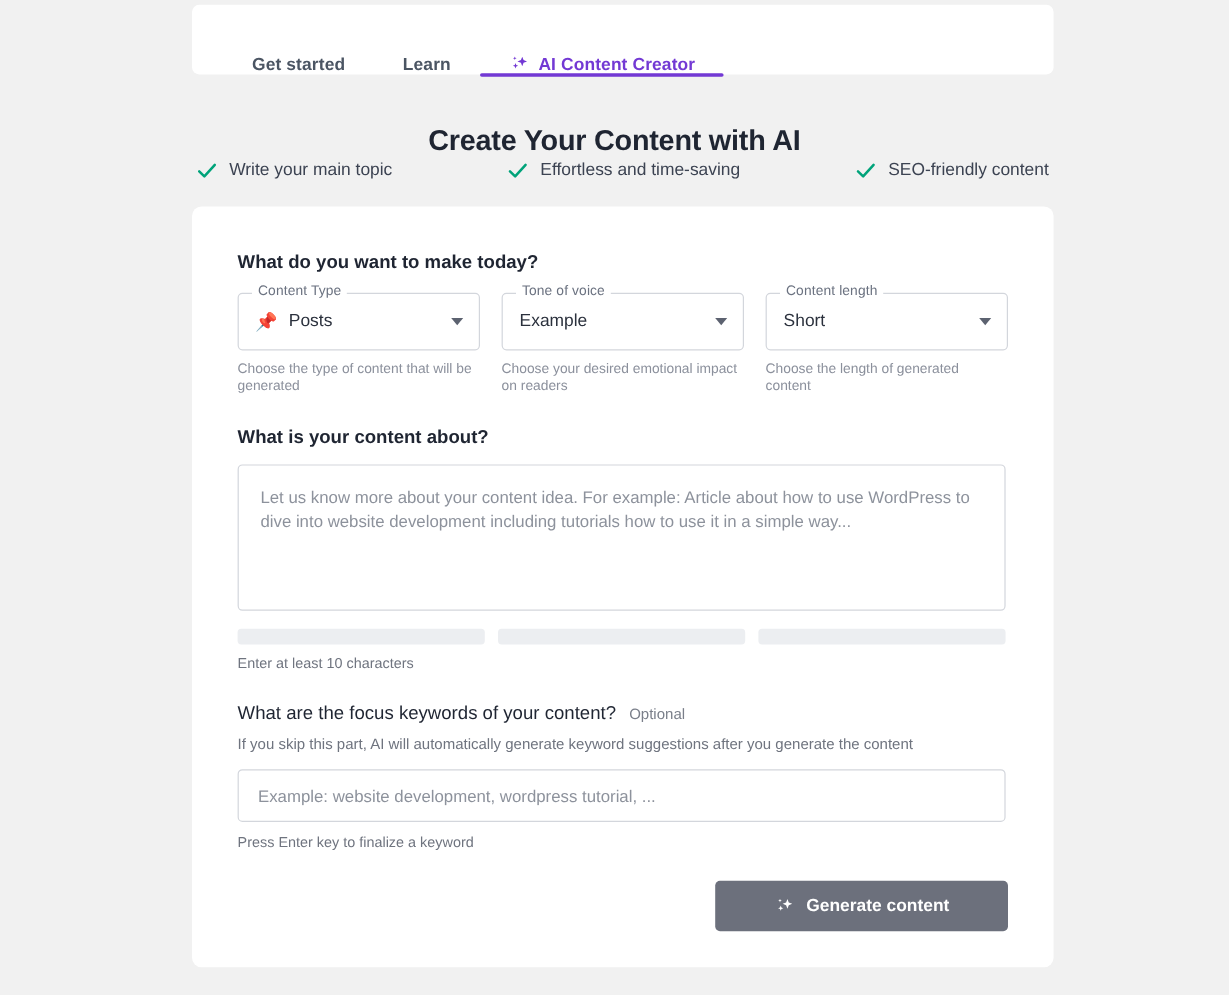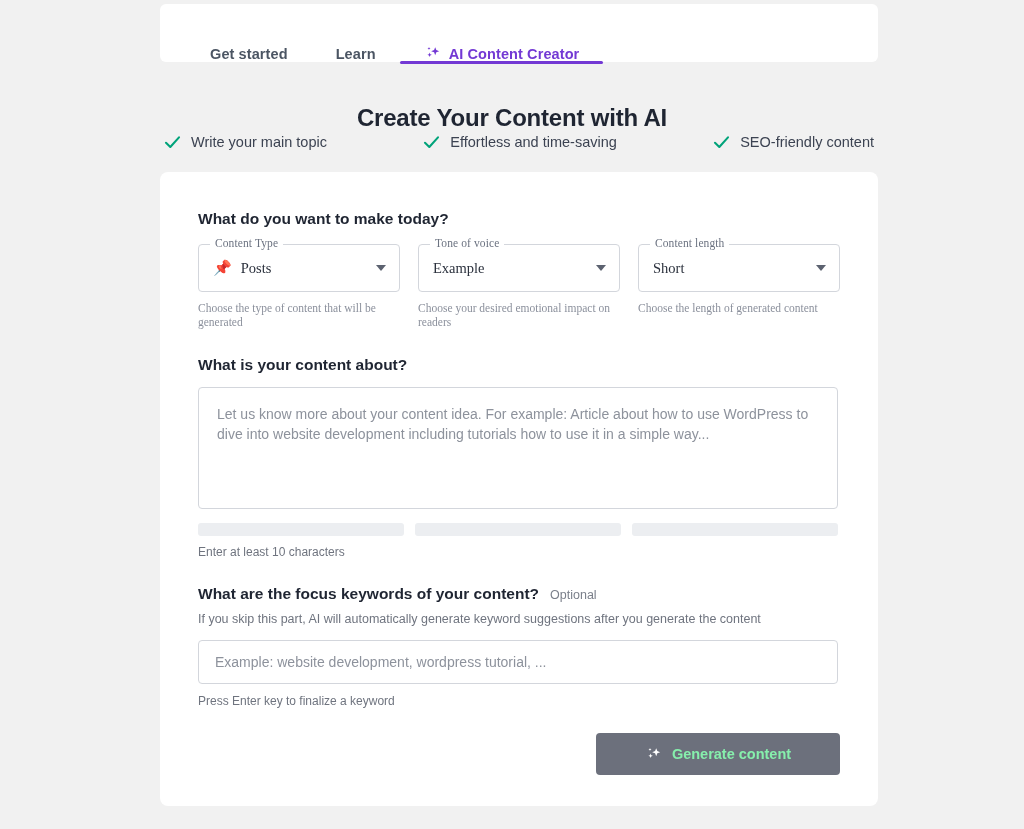--- a/index.html
+++ b/index.html
@@ -121,21 +121,20 @@
     margin: 0 0 16px 0;
   }
 
   
   .selects {
     display: flex;
     gap: 18px;
   }
   .select-group {
     width: 220px;
-    font-family: Liberation Serif, serif;
   }
   .select-box {
     position: relative;
     height: 48px;
     border: 1px solid #d3d6dc;
     border-radius: 4px;
     display: flex;
     align-items: center;
     padding: 0 14px;
     background: #fff;
@@ -221,21 +220,21 @@
 
   
   .kw-title-row {
     display: flex;
     align-items: baseline;
     gap: 11px;
     margin: 26px 0 0 0;
   }
   .kw-title {
     font-size: 15.5px;
-    font-weight: bold;
+    font-weight: normal;
     color: #1f2532;
   }
   .kw-optional {
     font-size: 12.5px;
     color: #7a7f8a;
   }
   .kw-sub {
     margin-top: 9px;
     font-size: 12.5px;
     color: #6f747f;
@@ -265,21 +264,21 @@
     display: flex;
     justify-content: flex-end;
     margin-top: 25px;
   }
   .generate-btn {
     width: 244px;
     height: 42px;
     background: #6c707c;
     border: none;
     border-radius: 4px;
-    color: #86efac;
+    color: #ffffff;
     font-size: 14.5px;
     font-weight: bold;
     display: flex;
     align-items: center;
     justify-content: center;
     gap: 9px;
     cursor: pointer;
     font-family: "Liberation Sans", sans-serif;
   }
 </style>

